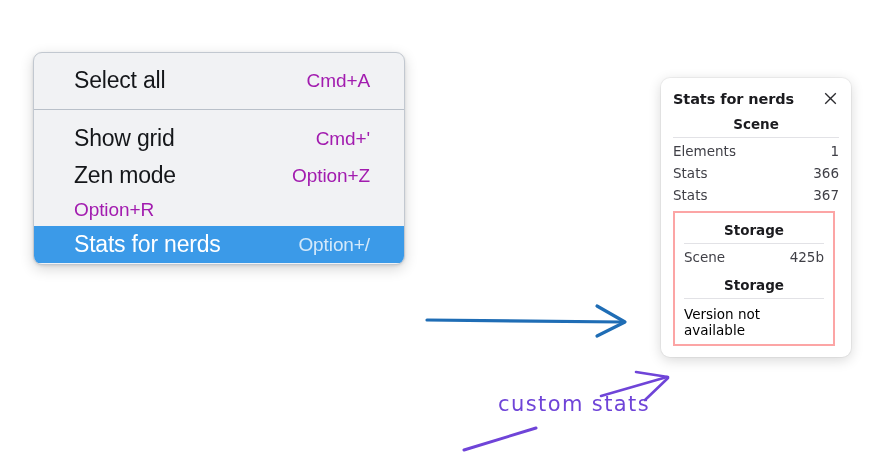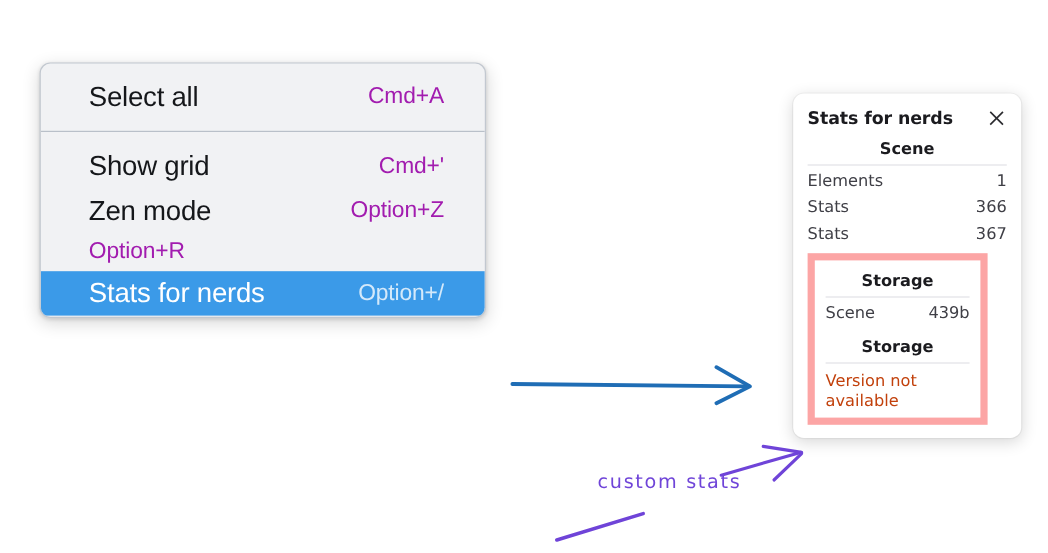--- a/index.html
+++ b/index.html
@@ -121,46 +121,46 @@
   .sp-row .sp-key {
     font-size: 13.5px;
     color: #3f3f46;
   }
   .sp-row .sp-val {
     font-size: 13.5px;
     color: #3f3f46;
   }
   .sp-single {
     font-size: 13.5px;
-    color: #c2410c;
+    color: #000000;
     padding: 5px 0 1px 0;
   }
 
   
   #custom-stats-region {
-    border: 6px solid #fca5a5;
-    margin: 5px 16px 0 0;
+    border: 2px solid #fca5a5;
+    margin: 5px 4px 0 0;
     padding: 0 9px 5px 9px;
     box-sizing: border-box;
   }
 
   
   #annotations {
     position: absolute;
     left: 0; top: 0;
     width: 873px;
     height: 461px;
     pointer-events: none;
   }
   #annotation-text {
     position: absolute;
     left: 498px;
     top: 392px;
     font-family: "DejaVu Sans", sans-serif;
-    font-size: 16px;
+    font-size: 21px;
     color: #6f44d8;
     letter-spacing: 1.4px;
     white-space: nowrap;
   }
 </style>
 </head>
 <body>
 
 <div id="context-menu">
 
@@ -221,21 +221,21 @@
       <span class="sp-key">Stats</span>
       <span class="sp-val">367</span>
     </div>
 
     <div id="custom-stats-region">
 
       <div class="sp-section-title">Storage</div>
       <div class="sp-rule"></div>
       <div class="sp-row">
         <span class="sp-key">Scene</span>
-        <span class="sp-val">439b</span>
+        <span class="sp-val">425b</span>
       </div>
 
       <div class="sp-section-title">Storage</div>
       <div class="sp-rule"></div>
       <div class="sp-single">Version not available</div>
 
     </div>
 
   </div>
 </div>

